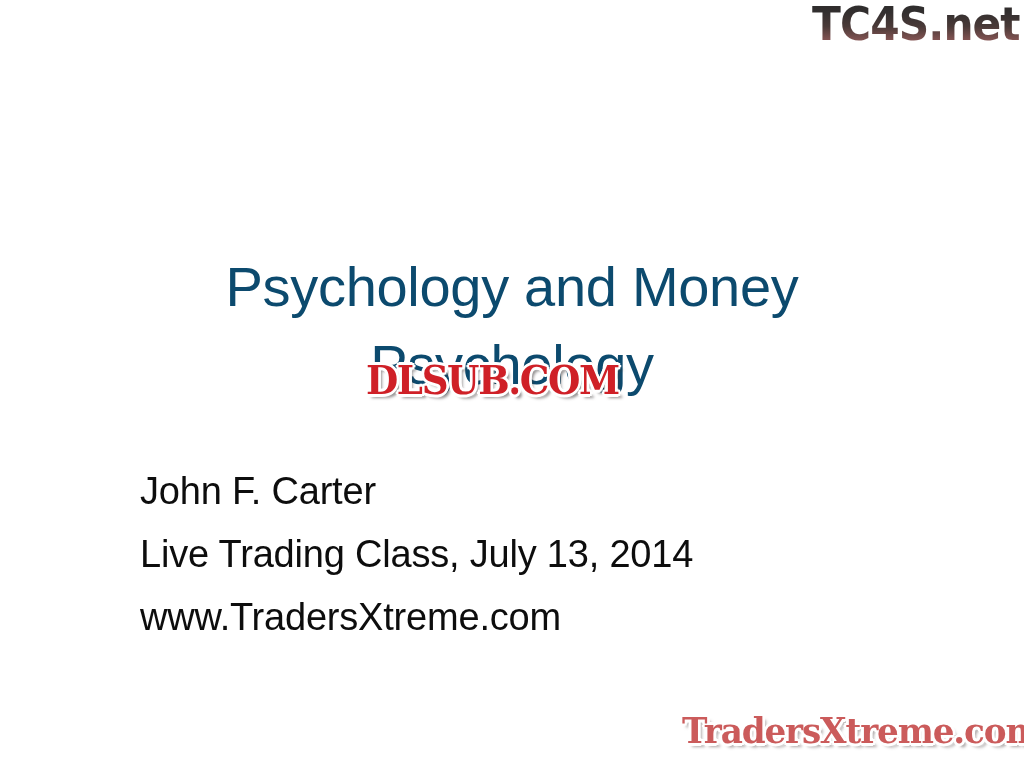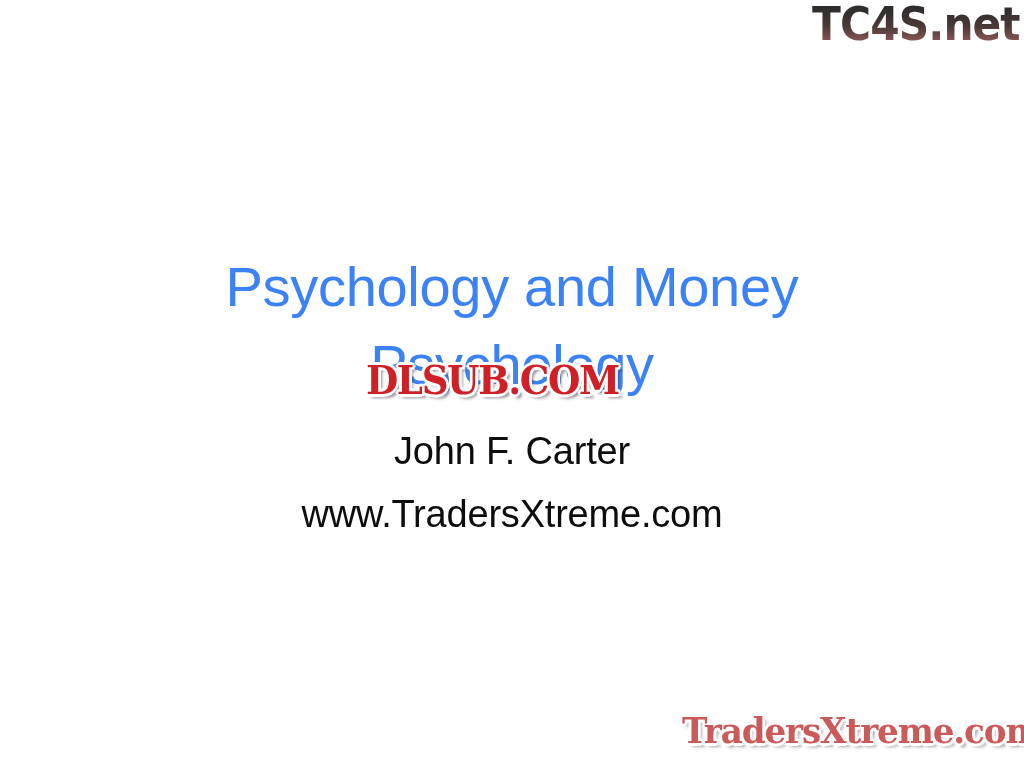--- a/index.html
+++ b/index.html
@@ -27,32 +27,32 @@
     left: 140px;
     top: 248px;
     width: 744px;
     text-align: center;
   }
   .title-line {
     font-family: "Liberation Sans", sans-serif;
     font-weight: 400;
     font-size: 56px;
     line-height: 78px;
-    color: #3b82f6;
+    color: #0c4a6e;
     letter-spacing: -0.3px;
     white-space: nowrap;
   }
 
   
   .subtitle-block {
     position: absolute;
     left: 140px;
-    top: 420px;
+    top: 460px;
     width: 744px;
-    text-align: center;
+    text-align: left;
   }
   .subtitle-line {
     font-family: "Liberation Sans", sans-serif;
     font-weight: 400;
     font-size: 38px;
     line-height: 63px;
     color: #0d0d0d;
     letter-spacing: -0.2px;
     white-space: nowrap;
   }
@@ -135,18 +135,19 @@
 
   <div class="title-block">
     <div class="title-line">Psychology and Money</div>
     <div class="title-line">Psychology</div>
   </div>
 
   <div class="wm-dlsub">DLSUB.COM</div>
 
   <div class="subtitle-block">
     <div class="subtitle-line">John F. Carter</div>
+    <div class="subtitle-line">Live Trading Class, July 13, 2014</div>
     <div class="subtitle-line">www.TradersXtreme.com</div>
   </div>
 
   <div class="wm-traders">TradersXtreme.com</div>
 
 </div>
 
 </body></html>

